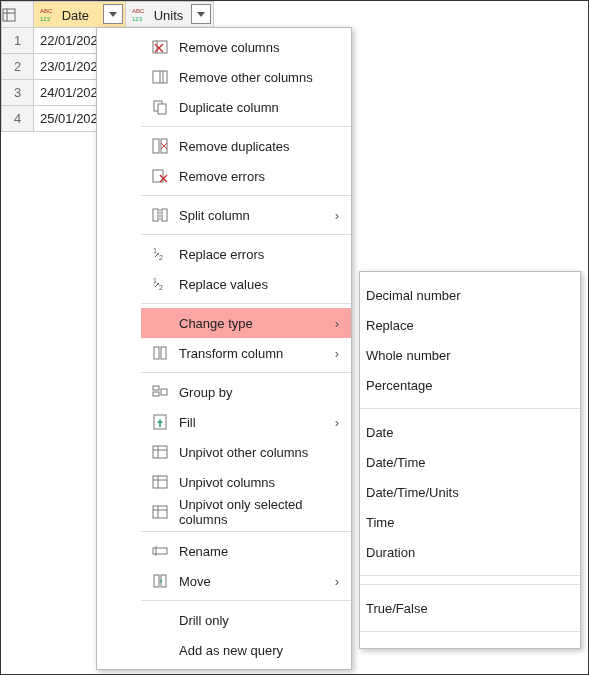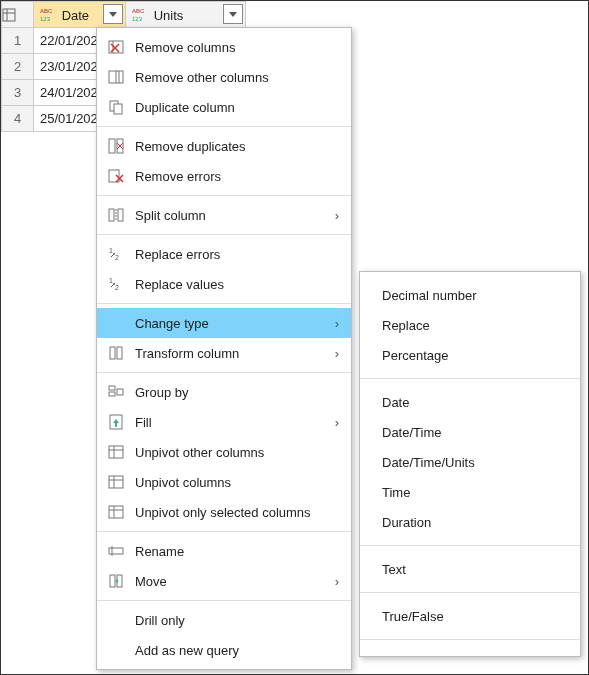--- a/index.html
+++ b/index.html
@@ -56,39 +56,39 @@
       top: 2px;
       width: 20px;
       height: 20px;
       border: 1px solid #888;
       background: #fff;
       display: flex;
       align-items: center;
       justify-content: center;
     }
     .col-date { width: 92px; }
-    .col-units { width: 120px; }
+    .col-units { width: 88px; }
     .datacell { padding: 0 6px; }
 
     
     .menu {
       position: absolute;
       background: #fff;
       border: 1px solid #bcbcbc;
       box-shadow: 2px 2px 6px rgba(0,0,0,.25);
       padding: 4px 0;
     }
     .menu .item {
       display: flex;
       align-items: center;
       height: 30px;
       padding: 0 12px 0 8px;
       cursor: default;
     }
-    .menu .item.hover { background: #7dd3fc; }
+    .menu .item.hover { background: #fca5a5; }
     .menu .icon {
       width: 22px;
       height: 22px;
       flex: 0 0 22px;
       display: flex;
       align-items: center;
       justify-content: center;
       margin-right: 8px;
     }
     .menu .label { flex: 1; }
@@ -96,23 +96,23 @@
       width: 10px;
       text-align: right;
       color: #555;
       margin-left: 18px;
     }
     .menu .sep {
       height: 1px;
       background: #ddd;
       margin: 4px 0;
     }
-    .menu.main { top: 26px; left: 95px; width: 256px; }
+    .menu.main { top: 26px; left: 95px; width: 256px; padding-left: 44px; }
     .menu.sub  { top: 270px; left: 358px; width: 222px; padding: 8px 0; }
-    .menu.sub .item { padding-left: 22px; }
+    .menu.sub .item { padding-left: 6px; }
     .menu.sub .sep { margin: 8px 0; }
     svg { display: block; }
   </style>
 </head>
 <body>
 
 <table class="grid">
   <thead>
     <tr>
       <th class="corner">
@@ -392,41 +392,41 @@
 </div>
 
 <div class="menu sub">
   <div class="item">
       <span class="label">Decimal number</span>
     </div>
   <div class="item">
       <span class="label">Replace</span>
     </div>
   <div class="item">
+      <span class="label">Whole number</span>
+    </div>
+  <div class="item">
       <span class="label">Percentage</span>
     </div>
   <div class="sep"></div>
   <div class="item">
       <span class="label">Date</span>
     </div>
   <div class="item">
       <span class="label">Date/Time</span>
     </div>
   <div class="item">
       <span class="label">Date/Time/Units</span>
     </div>
   <div class="item">
       <span class="label">Time</span>
     </div>
   <div class="item">
       <span class="label">Duration</span>
     </div>
   <div class="sep"></div>
-  <div class="item">
-      <span class="label">Text</span>
-    </div>
   <div class="sep"></div>
   <div class="item">
       <span class="label">True/False</span>
     </div>
   <div class="sep"></div>
 
 </div>
 
 </body></html>

